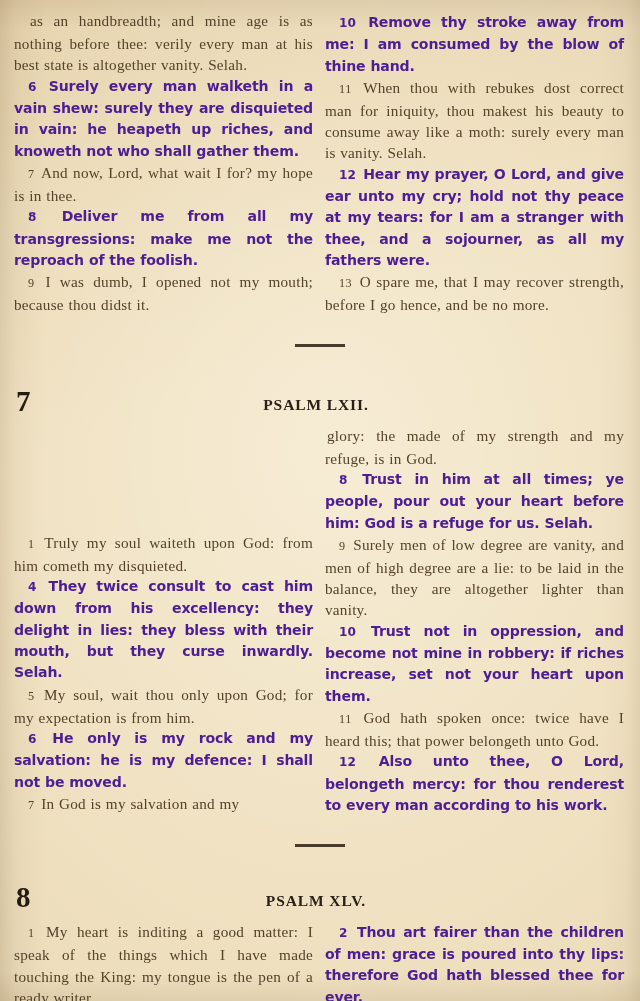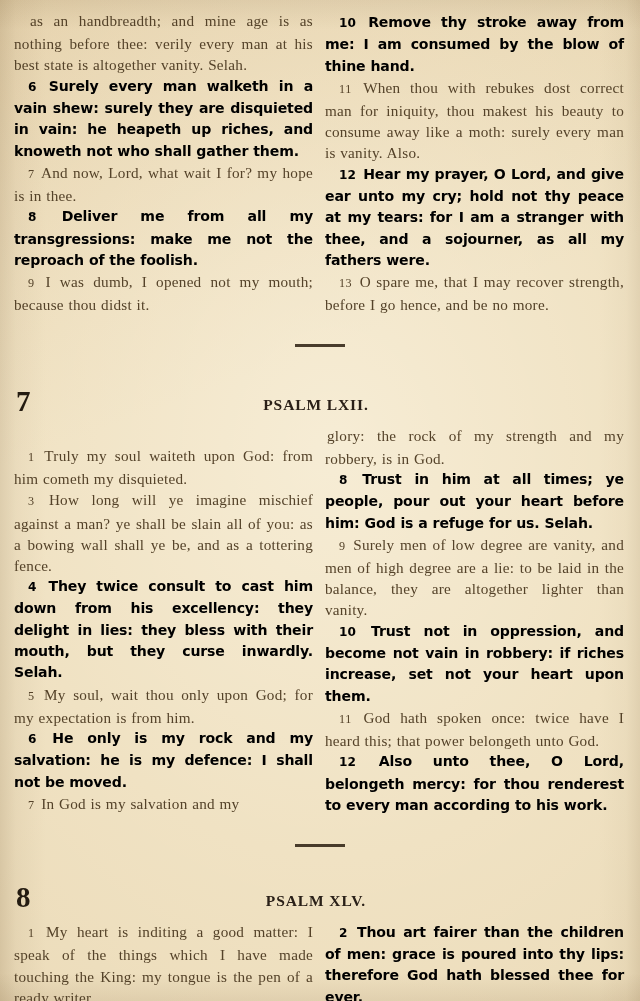--- a/index.html
+++ b/index.html
@@ -92,21 +92,21 @@
     color: #544229;
     letter-spacing: 0.25px;
     word-spacing: 0.6px;
   }
   
   .verse.bold {
     font-family: "DejaVu Sans", "Liberation Sans", sans-serif;
     font-weight: 700;
     font-size: 14.1px;
     line-height: 21.3px;
-    color: #000000;
+    color: #4c1d95;
     letter-spacing: -0.15px;
     word-spacing: 0.2px;
   }
   .verse.bold .vn { font-size: 0.86em; letter-spacing: 0; }
   
   .verse.cont { text-indent: 0; }
 
   
   .divider-wrap {
     display: flex;
@@ -161,49 +161,48 @@
     <div class="psalm-body">
       <div class="col">
         <p class="verse light"><span class="vn"></span><span>as an handbreadth; and mine age is as nothing before thee: verily every man at his best state is altogether vanity. Selah.</span></p>
         <p class="verse bold"><span class="vn">6</span> <span>Surely every man walketh in a vain shew: surely they are disquieted in vain: he heapeth up riches, and knoweth not who shall gather them.</span></p>
         <p class="verse light"><span class="vn">7</span> <span>And now, Lord, what wait I for? my hope is in thee.</span></p>
         <p class="verse bold"><span class="vn">8</span> <span>Deliver me from all my transgressions: make me not the reproach of the foolish.</span></p>
         <p class="verse light"><span class="vn">9</span> <span>I was dumb, I opened not my mouth; because thou didst it.</span></p>
       </div>
       <div class="col">
         <p class="verse bold"><span class="vn">10</span> <span>Remove thy stroke away from me: I am consumed by the blow of thine hand.</span></p>
-        <p class="verse light"><span class="vn">11</span> <span>When thou with rebukes dost correct man for iniquity, thou makest his beauty to consume away like a moth: surely every man is vanity. Also.</span></p>
+        <p class="verse light"><span class="vn">11</span> <span>When thou with rebukes dost correct man for iniquity, thou makest his beauty to consume away like a moth: surely every man is vanity. Selah.</span></p>
         <p class="verse bold"><span class="vn">12</span> <span>Hear my prayer, O Lord, and give ear unto my cry; hold not thy peace at my tears: for I am a stranger with thee, and a sojourner, as all my fathers were.</span></p>
         <p class="verse light"><span class="vn">13</span> <span>O spare me, that I may recover strength, before I go hence, and be no more.</span></p>
       </div>
     </div>
 
     <div class="divider-wrap" style="height:60px">
       <div class="divider"></div>
     </div>
 
     <div class="psalm-head" style="height:40px">
       <span class="hymn-num">7</span>
       <span class="psalm-title">PSALM LXII.</span>
     </div>
 
     <div class="psalm-body" style="padding-top:9px">
       <div class="col">
         <p class="verse light"><span class="vn">1</span> <span>Truly my soul waiteth upon God: from him cometh my disquieted.</span></p>
-        <p class="verse light"><span class="vn">3</span> <span>How long will ye imagine mischief against a man? ye shall be slain all of you: as a bowing wall shall ye be, and as a tottering fence.</span></p>
         <p class="verse bold"><span class="vn">4</span> <span>They twice consult to cast him down from his excellency: they delight in lies: they bless with their mouth, but they curse inwardly. Selah.</span></p>
         <p class="verse light"><span class="vn">5</span> <span>My soul, wait thou only upon God; for my expectation is from him.</span></p>
         <p class="verse bold"><span class="vn">6</span> <span>He only is my rock and my salvation: he is my defence: I shall not be moved.</span></p>
         <p class="verse light"><span class="vn">7</span> <span>In God is my salvation and my</span></p>
       </div>
       <div class="col">
-        <p class="verse light cont"><span class="vn"></span><span>glory: the rock of my strength and my robbery, is in God.</span></p>
+        <p class="verse light cont"><span class="vn"></span><span>glory: the made of my strength and my refuge, is in God.</span></p>
         <p class="verse bold"><span class="vn">8</span> <span>Trust in him at all times; ye people, pour out your heart before him: God is a refuge for us. Selah.</span></p>
         <p class="verse light"><span class="vn">9</span> <span>Surely men of low degree are vanity, and men of high degree are a lie: to be laid in the balance, they are altogether lighter than vanity.</span></p>
-        <p class="verse bold"><span class="vn">10</span> <span>Trust not in oppression, and become not vain in robbery: if riches increase, set not your heart upon them.</span></p>
+        <p class="verse bold"><span class="vn">10</span> <span>Trust not in oppression, and become not mine in robbery: if riches increase, set not your heart upon them.</span></p>
         <p class="verse light"><span class="vn">11</span> <span>God hath spoken once: twice have I heard this; that power belongeth unto God.</span></p>
         <p class="verse bold"><span class="vn">12</span> <span>Also unto thee, O Lord, belongeth mercy: for thou renderest to every man according to his work.</span></p>
       </div>
     </div>
 
     <div class="divider-wrap" style="height:58px">
       <div class="divider"></div>
     </div>
 
     <div class="psalm-head" style="height:38px">

